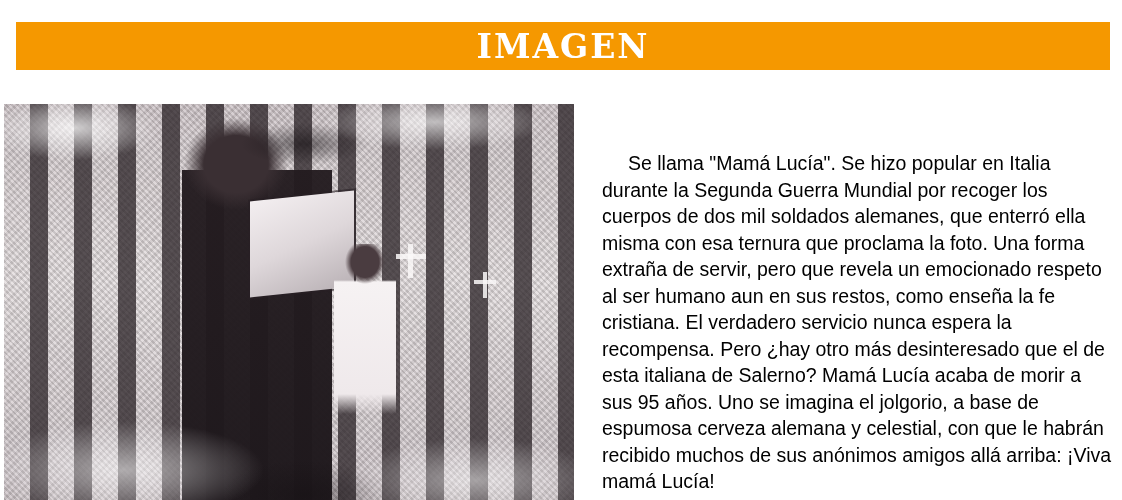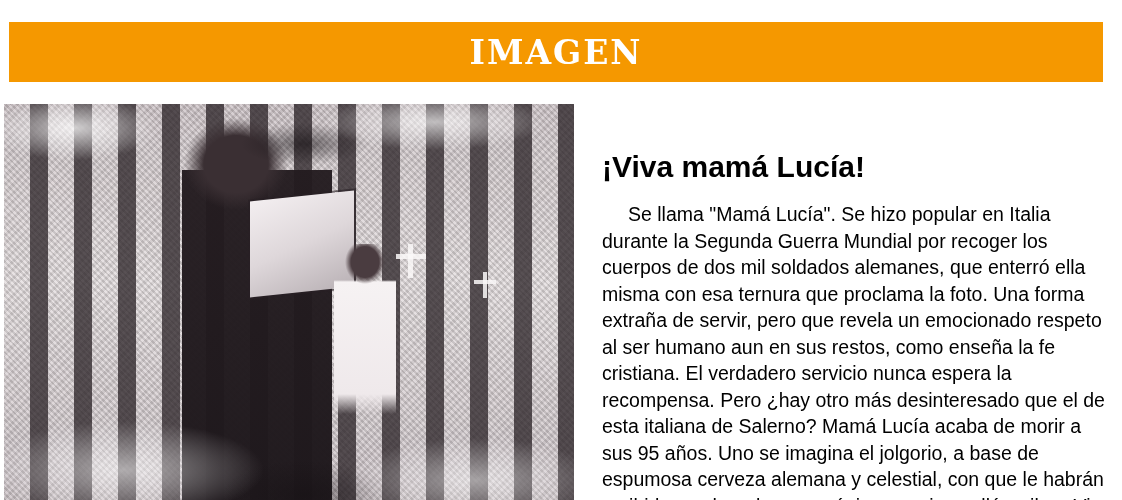--- a/index.html
+++ b/index.html
@@ -16,24 +16,24 @@
   #page {
     position: relative;
     width: 1122px;
     height: 500px;
     background: #ffffff;
   }
 
   
   .banner {
     position: absolute;
-    left: 9px;
+    left: 16px;
     top: 22px;
     width: 1094px;
-    height: 60px;
+    height: 48px;
     background: #f59800;
     display: flex;
     align-items: center;
     justify-content: center;
   }
   .banner-title {
     font-family: "DejaVu Serif", serif;
     font-weight: bold;
     font-size: 33px;
     letter-spacing: 2px;
@@ -164,18 +164,17 @@
     <div class="photo-blotch-b"></div>
     <div class="photo-cross" style="left:392px; top:150px; width:30px; height:5px;"></div>
     <div class="photo-cross" style="left:404px; top:140px; width:5px; height:34px;"></div>
     <div class="photo-cross" style="left:470px; top:176px; width:22px; height:4px;"></div>
     <div class="photo-cross" style="left:479px; top:168px; width:4px; height:26px;"></div>
     <div class="photo-box"></div>
     <div class="photo-girl"></div>
   </div>
 
   <div class="article">
-    <h1>¡Viva mamá Lucía!</h1>
     <p class="body">Se llama "Mamá Lucía". Se hizo popular en Italia durante la Segunda Guerra Mundial por recoger los cuerpos de dos mil soldados alemanes, que enterró ella misma con esa ternura que proclama la foto. Una forma extraña de servir, pero que revela un emocionado respeto al ser humano aun en sus restos, como enseña la fe cristiana. El verdadero servicio nunca espera la recompensa. Pero ¿hay otro más desinteresado que el de esta italiana de Salerno? Mamá Lucía acaba de morir a sus 95 años. Uno se imagina el jolgorio, a base de espumosa cerveza alemana y celestial, con que le habrán recibido muchos de sus anónimos amigos allá arriba: ¡Viva mamá Lucía!</p>
 
   </div>
 
 </div>
 
 </body></html>

